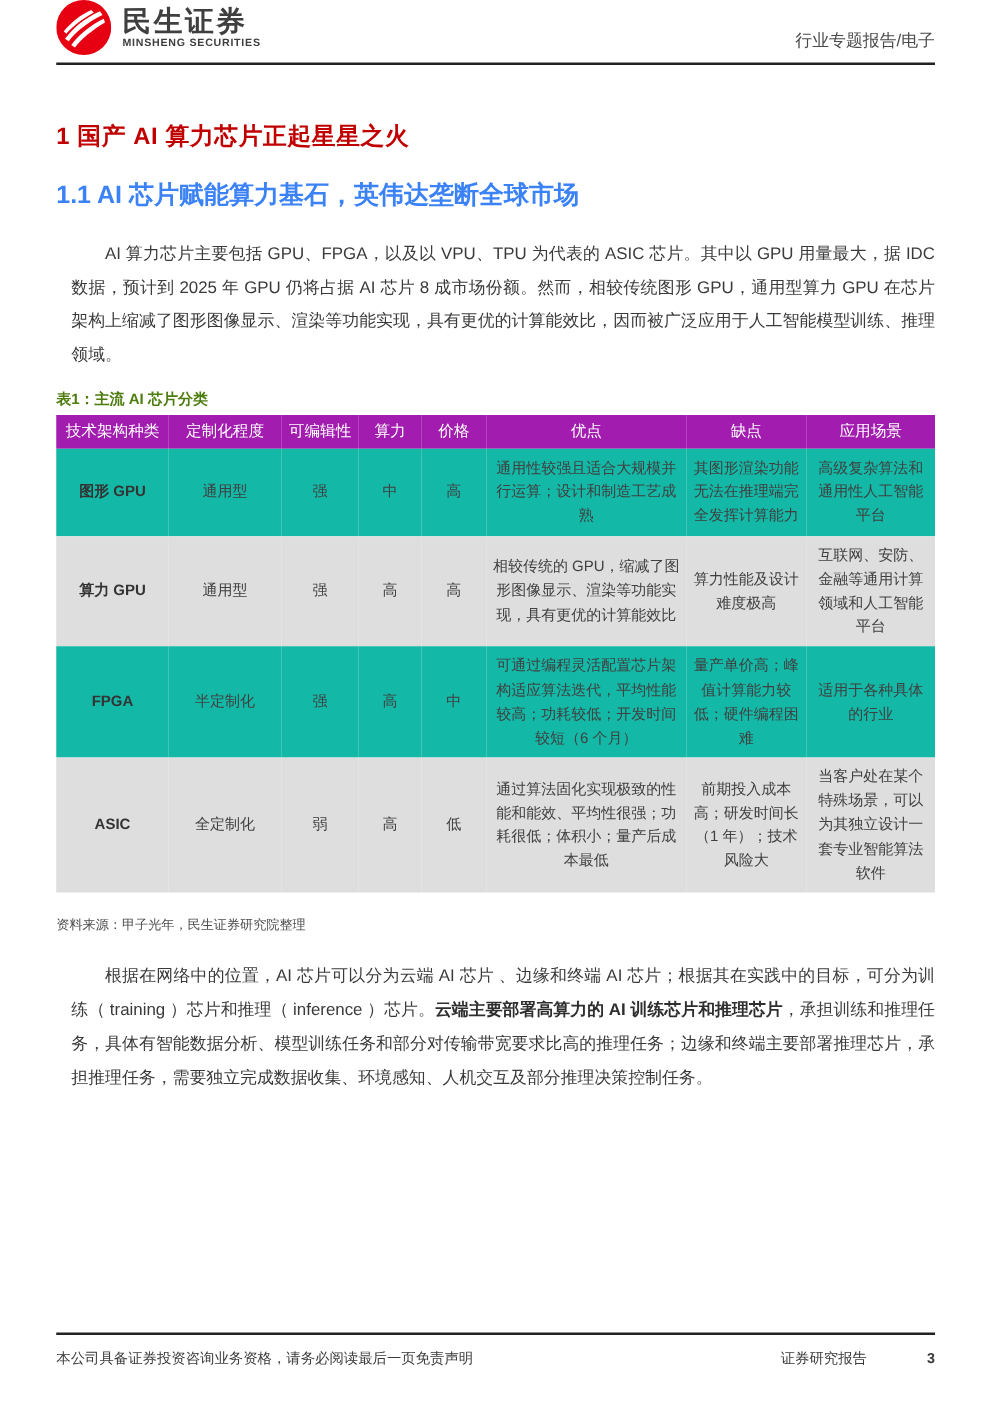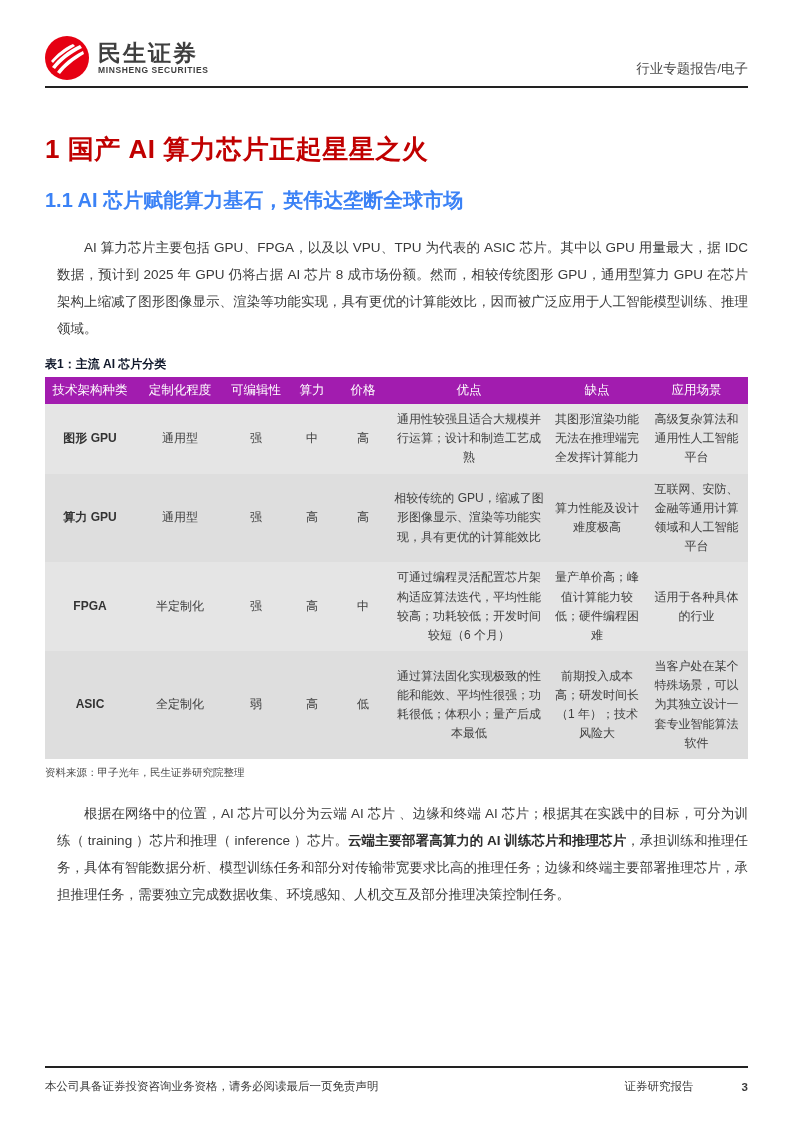--- a/index.html
+++ b/index.html
@@ -1,45 +1,45 @@
 <!DOCTYPE html>
 <html><head>
 <meta charset="utf-8">
 <style>
   * { margin:0; padding:0; box-sizing:border-box; }
   html,body { background:#ffffff; }
   body { width:793px; height:1122px; font-family:"Liberation Sans","DejaVu Sans",sans-serif; color:#333; }
   .page { position:relative; width:793px; height:1122px; background:#fff; overflow:hidden; }
 
   
-  .header { margin:0 45px; padding-top:36px; padding-bottom:6px; border-bottom:2px solid #222;
+  .header { margin:0 45px; padding-bottom:6px; border-bottom:2px solid #222;
             display:flex; justify-content:space-between; align-items:flex-end; }
   .brand { display:flex; align-items:center; gap:9px; }
   .logo-circle { width:44px; height:44px; flex:0 0 44px; }
   .brand-text .cn { font-size:23px; font-weight:bold; color:#3f3f3f; letter-spacing:2px; line-height:1.05; }
   .brand-text .en { font-size:8.5px; font-weight:bold; color:#3f3f3f; letter-spacing:0.6px; }
   .report-type { font-size:13.5px; color:#4a4a4a; padding-bottom:2px; }
 
   
   .content { margin:0 45px; }
-  h1.sec { margin-top:44px; font-size:26px; font-weight:bold; color:#c00000; letter-spacing:0.5px; }
+  h1.sec { margin-top:44px; font-size:19px; font-weight:bold; color:#c00000; letter-spacing:0.5px; }
   h2.sub { margin-top:20px; font-size:20px; font-weight:bold; color:#3b82f6; }
   p.body { margin-top:20px; font-size:13.5px; line-height:27px; text-align:justify; text-indent:2em; color:#3a3a3a;margin-left:12px; }
 
   
-  .tbl-caption { margin-top:14px; font-size:12px; font-weight:bold; color:#0f172a; }
+  .tbl-caption { margin-top:14px; font-size:12px; font-weight:bold; color:#4d7c0f; }
   table.chiptable { margin-top:4px; width:703px; border-collapse:collapse; table-layout:fixed; }
   table.chiptable th { background:#a21caf; color:#ffffff; font-size:12.5px; font-weight:normal;
                        padding:5px 2px; text-align:center; }
   table.chiptable td { font-size:12px; color:#404040; text-align:center; vertical-align:middle;
                        padding:6px 4px; line-height:1.6; }
   table.chiptable td.first { font-weight:bold; color:#333; }
   tr.row-gray td { background:#dedede; }
-  tr.row-white td { background:#e5e5e5; }
-  .tbl-source { margin-top:7px; font-size:10.5px; color:#4d4d4d; }
+  tr.row-white td { background:#14b8a6; }
+  .tbl-source { margin-top:19px; font-size:10.5px; color:#4d4d4d; }
 
   
   .footer { position:absolute; left:45px; right:45px; bottom:28px; }
   .footer-line { border-top:2px solid #222; margin-bottom:11px; }
   .footer-row { display:flex; justify-content:space-between; align-items:center; font-size:11.5px; color:#3a3a3a; }
   .footer-right { display:flex; align-items:center; gap:48px;text-align:right; }
   .page-num { font-weight:bold; color:#3a3a3a; }
 
   b.inline-bold { font-weight:bold; color:#2e2e2e; }
 

